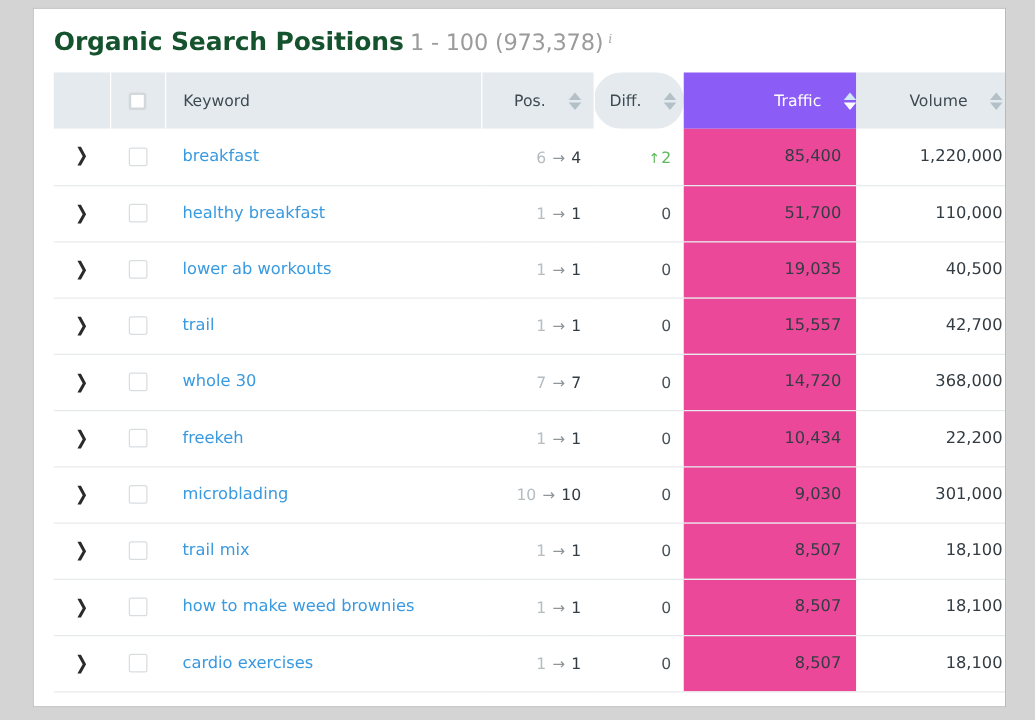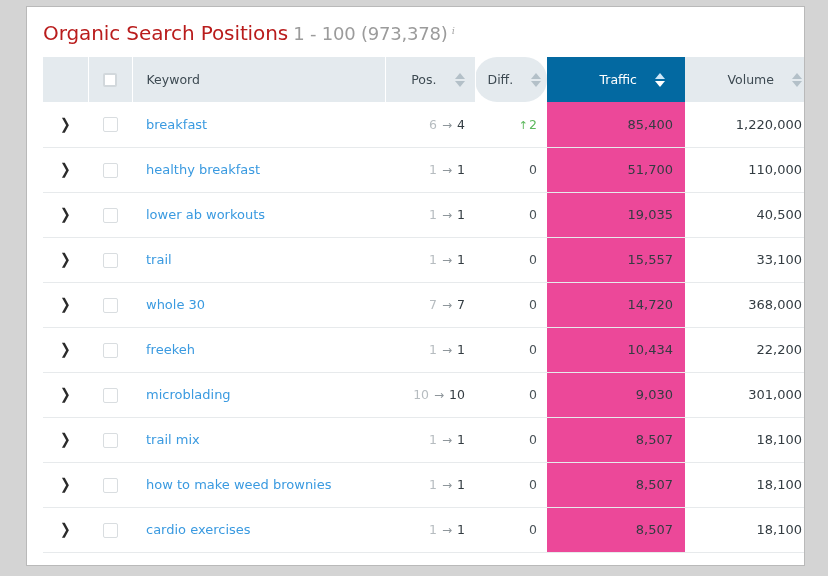--- a/index.html
+++ b/index.html
@@ -34,22 +34,22 @@
   }
 
   
   .card-title {
     padding: 16px 0 14px 16px;
     white-space: nowrap;
     line-height: 1;
   }
   .title-main {
     font-size: 20px;
-    font-weight: normal;
-    color: #b91c1c;
+    font-weight: bold;
+    color: #14532d;
     letter-spacing: -0.1px;
   }
   .title-range {
     font-size: 18px;
     font-weight: normal;
     color: #9b9b9b;
     margin-left: 5px;
     letter-spacing: -0.2px;
   }
   .title-info {
@@ -82,21 +82,21 @@
     box-sizing: border-box;
     border-right: 1px solid #ffffff;
     vertical-align: middle;
     margin-top: 44px;
   }
   thead th.col-exp { width: 45px; padding: 0; border-right: 1px solid #ffffff; }
   thead th.col-chk { width: 44px; padding: 0; text-align: center; border-right: 1px solid #ffffff; }
   thead th.col-kw  { width: 253px; text-align: left; padding-left: 14px; border-right: none; }
   thead th.col-pos { width: 90px; text-align: right; padding-right: 10px; border-left: 1px solid #ffffff; border-right: none;}
   thead th.col-dif { width: 72px; text-align: right; padding-right: 10px; border-left: 1px solid #ffffff; border-right: none; border-radius: 22px;}
-  thead th.col-trf { width: 138px; text-align: right; padding-right: 20px; background: #0369a1; color: #ffffff; border-right: none; border-left: none;}
+  thead th.col-trf { width: 138px; text-align: right; padding-right: 0; background: #8b5cf6; color: #ffffff; border-right: none; border-left: none;}
   thead th.col-vol { width: 129px; text-align: right; padding-right: 12px; border-right: none; border-left: none;}
 
   .th-inner {
     display: inline-flex;
     align-items: center;
     gap: 18px;
   }
 
   
   .sorter {
@@ -267,21 +267,21 @@
               <td class="c-trf"><span class="num">19,035</span></td>
               <td class="c-vol"><span class="num">40,500</span></td>
             </tr>
             <tr>
               <td class="c-exp"><span class="expander">❯</span></td>
               <td class="c-chk"><span class="cbox"></span></td>
               <td class="c-kw"><a class="kw-link" href="#">trail</a></td>
               <td class="c-pos"><span class="pos-from">1</span><span class="pos-arrow">→</span><span class="pos-to">1</span></td>
               <td class="c-dif"><span class="diff-zero">0</span></td>
               <td class="c-trf"><span class="num">15,557</span></td>
-              <td class="c-vol"><span class="num">33,100</span></td>
+              <td class="c-vol"><span class="num">42,700</span></td>
             </tr>
             <tr>
               <td class="c-exp"><span class="expander">❯</span></td>
               <td class="c-chk"><span class="cbox"></span></td>
               <td class="c-kw"><a class="kw-link" href="#">whole 30</a></td>
               <td class="c-pos"><span class="pos-from">7</span><span class="pos-arrow">→</span><span class="pos-to">7</span></td>
               <td class="c-dif"><span class="diff-zero">0</span></td>
               <td class="c-trf"><span class="num">14,720</span></td>
               <td class="c-vol"><span class="num">368,000</span></td>
             </tr>

